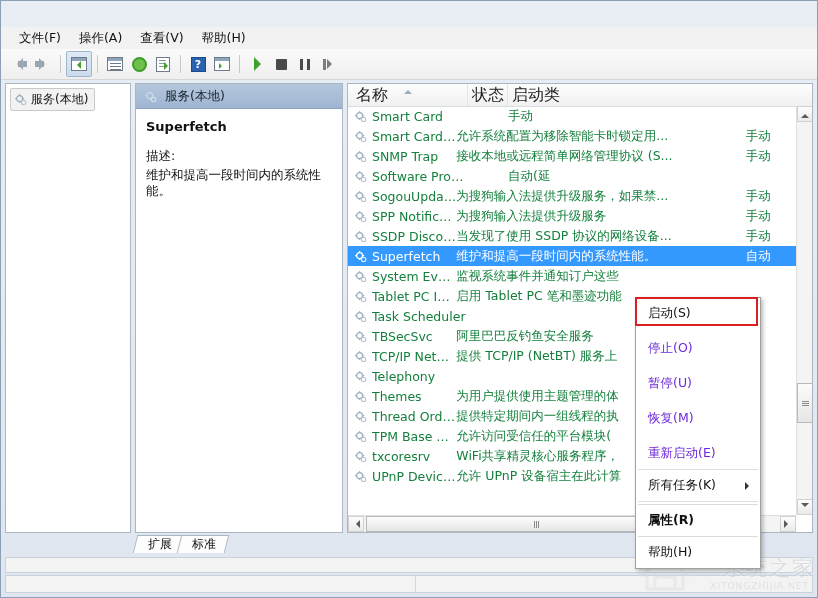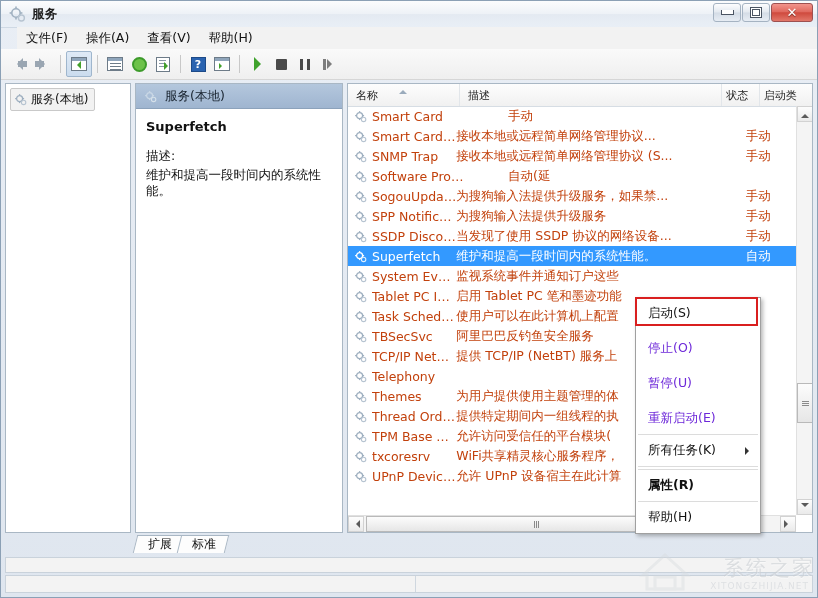--- a/index.html
+++ b/index.html
@@ -41,24 +41,24 @@
     background:linear-gradient(#f2948c,#e06a60 45%,#cf4a3e 52%,#e2776a);
   }
   .wb i{display:block;}
   .ic-min{width:11px;height:4px;border:1px solid #4b5563;border-top:none;background:#fff;}
   .ic-max{width:10px;height:9px;border:1px solid #4b5563;background:#fff;position:relative;}
   .ic-max:after{content:"";position:absolute;left:1px;top:1px;right:1px;bottom:1px;border:1px solid #4b5563;}
   .ic-close{color:#fff;font-size:13px;font-weight:bold;line-height:1;text-shadow:0 1px 1px rgba(0,0,0,.45);}
 
   
   .menubar{
-    position:absolute;left:16px;top:26px;right:0;height:22px;
+    position:absolute;left:0;top:26px;right:0;height:22px;
     background:#f2f2f2;
     border-bottom:1px solid #dcdcdc;
-    display:flex;align-items:center;
+    display:flex;align-items:center;padding-left:9px;
   }
   .menuitem{font-size:12.5px;color:#111;padding:2px 9px;cursor:default;}
 
   
   .toolbar{
     position:absolute;left:0;top:48px;right:0;height:30px;
     background:linear-gradient(#fafafa,#efefef);
     border-bottom:1px solid #d6d6d6;
     display:flex;align-items:center;padding-left:6px;
   }
@@ -130,28 +130,28 @@
   .listpane{
     position:absolute;left:212px;top:0;right:0;bottom:0;
     background:#fff;border:1px solid #a9b7c4;box-sizing:border-box;overflow:hidden;
   }
   .listhead{
     position:absolute;left:0;top:0;right:0;height:22px;
     background:linear-gradient(#fdfdfd,#f1f1f1);
     border-bottom:1px solid #d6dde4;display:flex;
   }
   .hcell{
-    position:relative;font-size:11px;color:#222;
+    position:relative;font-size:16px;color:#222;
     display:flex;align-items:center;padding-left:8px;
     border-right:1px solid #e2e6ea;box-sizing:border-box;height:100%;
   }
   .sortarrow{position:absolute;left:50%;top:2px;margin-left:-4px;width:0;height:0;
     border:4px solid transparent;border-bottom-color:#9aabbc;}
   .rows{position:absolute;left:0;top:22px;right:16px;bottom:17px;overflow:hidden;}
-  .row{height:20px;display:flex;align-items:center;font-size:12.5px;color:#c2410c;white-space:nowrap;}
+  .row{height:20px;display:flex;align-items:center;font-size:12.5px;color:#15803d;white-space:nowrap;}
   .row.sel{background:#3399ff;color:#fff;}
   .c-name{width:120px;display:flex;align-items:center;padding-left:6px;box-sizing:border-box;overflow:hidden;}
   .c-name .nm{margin-left:5px;overflow:hidden;text-overflow:ellipsis;}
   .c-desc{width:282px;box-sizing:border-box;overflow:hidden;text-overflow:ellipsis;padding-right:4px;}
   .c-status{width:40px;box-sizing:border-box;}
   .c-start{width:56px;box-sizing:border-box;overflow:hidden;}
 
   
   .gear{width:13px;height:13px;position:relative;flex:0 0 auto;}
   .gear svg{display:block;}
@@ -250,48 +250,20 @@
   }
   .wm-logo{
     position:absolute;right:120px;bottom:4px;width:56px;height:44px;opacity:.75;
   }
 </style>
 </head>
 <body>
 
 <div class="win">
 
-  <div class="titlebar">
-    <div class="title-icon">
-      <svg width="18" height="18" viewBox="0 0 18 18">
-        <g fill="none" stroke="#9fb0c0" stroke-width="1.6">
-          <circle cx="8" cy="8" r="4.2"></circle>
-        </g>
-        <g stroke="#9fb0c0" stroke-width="1.6">
-          <line x1="8" y1="1.6" x2="8" y2="3.4"></line>
-          <line x1="8" y1="12.6" x2="8" y2="14.4"></line>
-          <line x1="1.6" y1="8" x2="3.4" y2="8"></line>
-          <line x1="12.6" y1="8" x2="14.4" y2="8"></line>
-        </g>
-        <circle cx="13.4" cy="13" r="3" fill="none" stroke="#b7c4d1" stroke-width="1.4"></circle>
-      </svg>
-    </div>
-    <div class="title-text">服务</div>
-    <div class="winbtns">
-      <div class="wb">
-          <i class="ic-min"></i>
-        </div>
-      <div class="wb">
-          <i class="ic-max"></i>
-        </div>
-      <div class="wb close">
-          <i class="ic-close">✕</i>
-        </div>
-    </div>
-  </div>
 
   <div class="menubar">
     <div class="menuitem">文件(F)</div>
     <div class="menuitem">操作(A)</div>
     <div class="menuitem">查看(V)</div>
     <div class="menuitem">帮助(H)</div>
   </div>
 
   <div class="toolbar">
     <div class="tb">
@@ -380,23 +352,20 @@
           <div class="desc-text">维护和提高一段时间内的系统性能。</div>
         </div>
       </div>
 
       <div class="listpane">
         <div class="listhead">
           <div class="hcell" style="width:120px">
             <span class="sortarrow"></span>
             <span>名称</span>
           </div>
-          <div class="hcell" style="width:282px">
-            <span>描述</span>
-          </div>
           <div class="hcell" style="width:40px;padding-left:4px">
             <span>状态</span>
           </div>
           <div class="hcell" style="width:56px;padding-left:4px;border-right:none">
             <span>启动类</span>
           </div>
         </div>
 
         <div class="rows" id="rows-container">
             <div class="row">
@@ -427,21 +396,21 @@
                       <line x1="5.6" y1="1.1" x2="5.6" y2="2.4"></line>
                       <line x1="5.6" y1="8.8" x2="5.6" y2="10.1"></line>
                       <line x1="1.1" y1="5.6" x2="2.4" y2="5.6"></line>
                       <line x1="8.8" y1="5.6" x2="10.1" y2="5.6"></line>
                     </g>
                     <circle cx="9.6" cy="9.4" r="2.2" fill="none" stroke="#b7c4d1" stroke-width="1.1"></circle>
                   </svg>
                 </span>
                 <span class="nm">Smart Card Rem...</span>
               </div>
-              <div class="c-desc">接收本地或远程简单网络管理协议...</div>
+              <div class="c-desc">允许系统配置为移除智能卡时锁定用...</div>
               <div class="c-status"></div>
               <div class="c-start">手动</div>
             </div>
             <div class="row">
               <div class="c-name">
                 <span class="gear">
                   <svg width="13" height="13" viewBox="0 0 13 13">
                     <circle cx="5.6" cy="5.6" r="3" fill="none" stroke="#9fb0c0" stroke-width="1.3"></circle>
                     <g stroke="#9fb0c0" stroke-width="1.3">
                       <line x1="5.6" y1="1.1" x2="5.6" y2="2.4"></line>
@@ -606,21 +575,20 @@
                       <line x1="5.6" y1="1.1" x2="5.6" y2="2.4"></line>
                       <line x1="5.6" y1="8.8" x2="5.6" y2="10.1"></line>
                       <line x1="1.1" y1="5.6" x2="2.4" y2="5.6"></line>
                       <line x1="8.8" y1="5.6" x2="10.1" y2="5.6"></line>
                     </g>
                     <circle cx="9.6" cy="9.4" r="2.2" fill="none" stroke="#b7c4d1" stroke-width="1.1"></circle>
                   </svg>
                 </span>
                 <span class="nm">Task Scheduler</span>
               </div>
-              <div class="c-desc">使用户可以在此计算机上配置</div>
               <div class="c-status"></div>
               <div class="c-start"></div>
             </div>
             <div class="row">
               <div class="c-name">
                 <span class="gear">
                   <svg width="13" height="13" viewBox="0 0 13 13">
                     <circle cx="5.6" cy="5.6" r="3" fill="none" stroke="#9fb0c0" stroke-width="1.3"></circle>
                     <g stroke="#9fb0c0" stroke-width="1.3">
                       <line x1="5.6" y1="1.1" x2="5.6" y2="2.4"></line>
@@ -835,20 +803,23 @@
       <div class="ctxitem">
         <span>启动(S)</span>
       </div>
       <div class="ctxitem disabled">
         <span>停止(O)</span>
       </div>
       <div class="ctxitem disabled">
         <span>暂停(U)</span>
       </div>
       <div class="ctxitem disabled">
+        <span>恢复(M)</span>
+      </div>
+      <div class="ctxitem disabled">
         <span>重新启动(E)</span>
       </div>
       <div class="ctxsep"></div>
       <div class="ctxitem">
         <span>所有任务(K)</span>
         <span class="subarrow"></span>
       </div>
       <div class="ctxsep"></div>
       <div class="ctxsep"></div>
       <div class="ctxitem bold">

